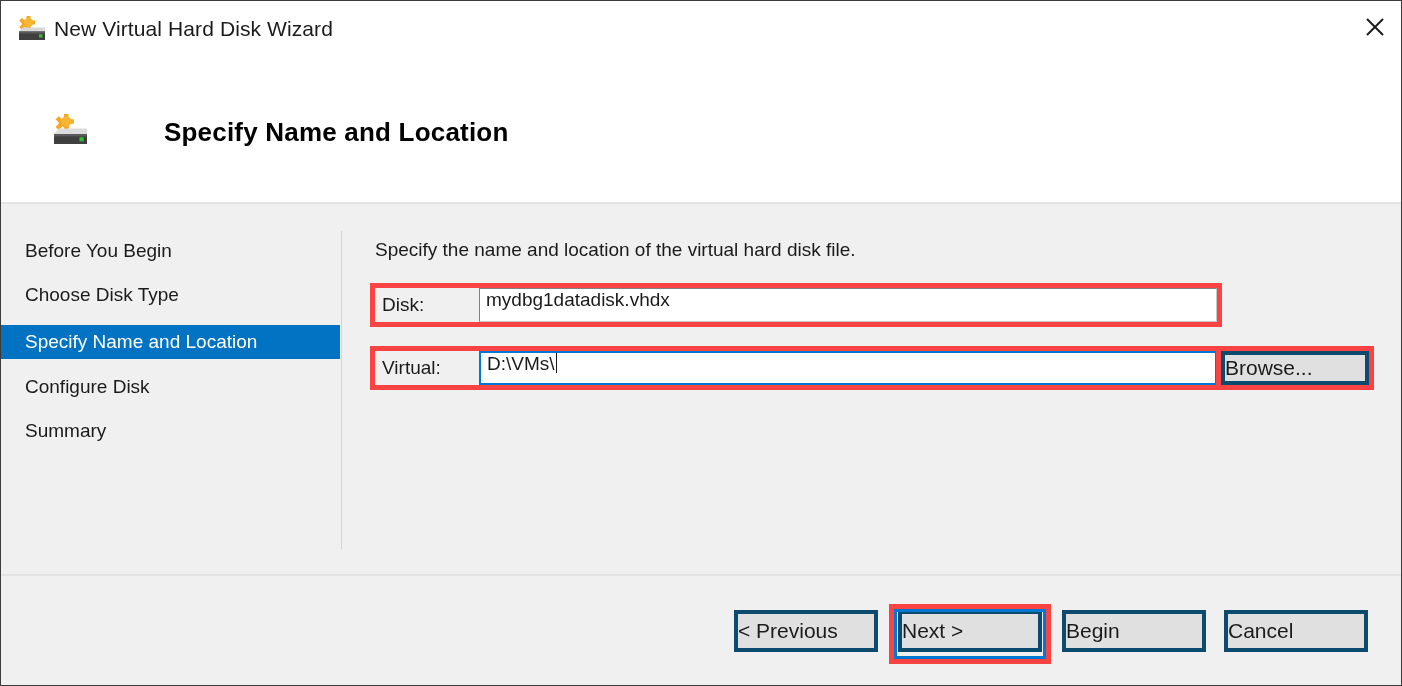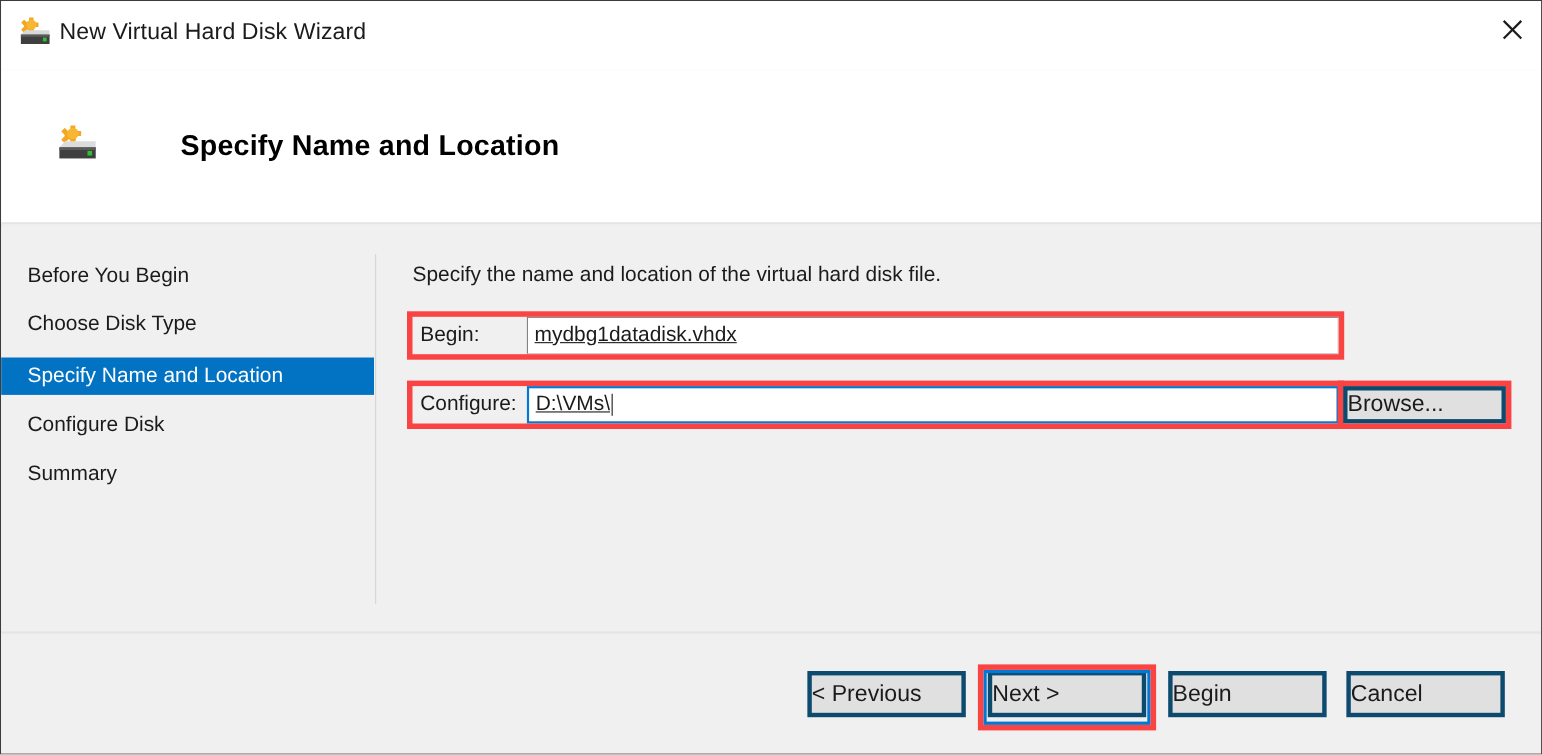--- a/index.html
+++ b/index.html
@@ -179,26 +179,25 @@
     white-space: nowrap;
   }
   .field-input {
     flex: 1;
     background: #ffffff;
     border: 1px solid #828282;
     border-right-color: #c8c8c8;
     border-bottom-color: #c8c8c8;
     box-sizing: border-box;
     display: flex;
-    align-items: center;
+    align-items: flex-start;
     padding-left: 6px;
     font-size: 19px;
     color: #1b1b1b;
     position: relative;
-    text-decoration: underline;
   }
   .field-input.focused {
     border: 2px solid #0078d4;
   }
   .caret {
     display: inline-block;
     width: 1px;
     height: 20px;
     background: #1b1b1b;
     margin-left: 1px;
@@ -320,29 +319,29 @@
       </div>
     </div>
 
     <div id="vert-divider"></div>
 
     <div id="content">
 
       <div id="intro-text">Specify the name and location of the virtual hard disk file.</div>
 
       <div class="field-row" style="left:33px; top:82px; width:842px;">
-        <div class="field-label" style="width:104px;">Begin:</div>
+        <div class="field-label" style="width:104px;">Disk:</div>
         <div class="field-input">
           <span>mydbg1datadisk.vhdx</span>
         </div>
       </div>
       <div class="redbox" style="left:28px; top:77px; width:852px; height:44px;"></div>
 
       <div class="field-row" style="left:33px; top:145px; width:842px;">
-        <div class="field-label" style="width:104px;">Configure:</div>
+        <div class="field-label" style="width:104px;">Virtual:</div>
         <div class="field-input focused">
           <span>D:\VMs\</span>
             <i class="caret"></i>
         </div>
       </div>
       <div class="redbox" style="left:28px; top:140px; width:852px; height:44px;"></div>
 
       <div class="btn" style="position:absolute; left:879px; top:145px; width:148px; height:34px;">
         <span>Browse...</span>
       </div>

